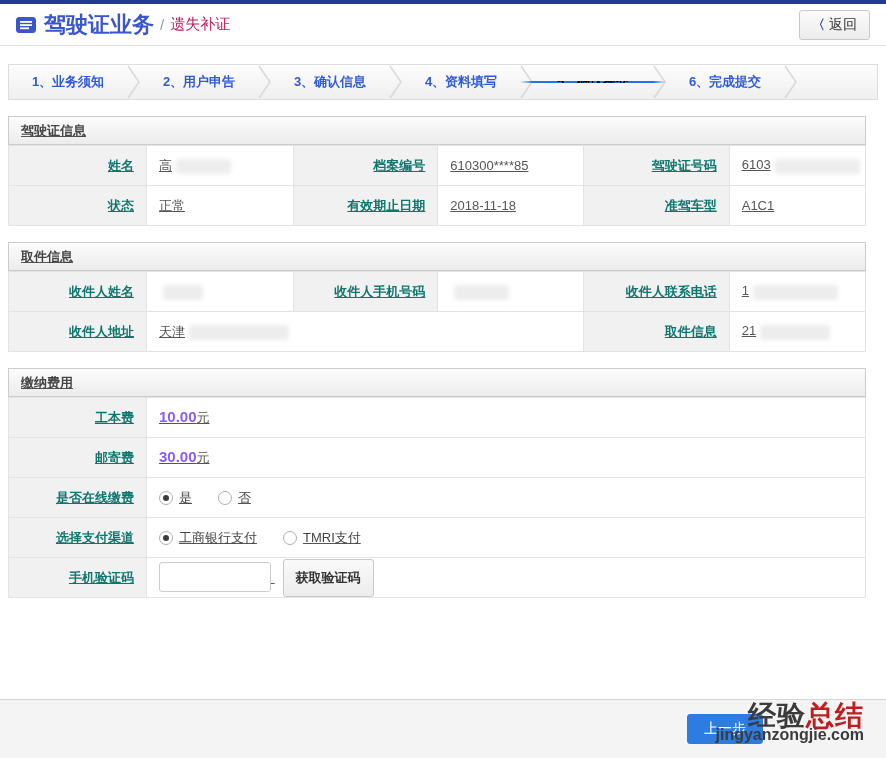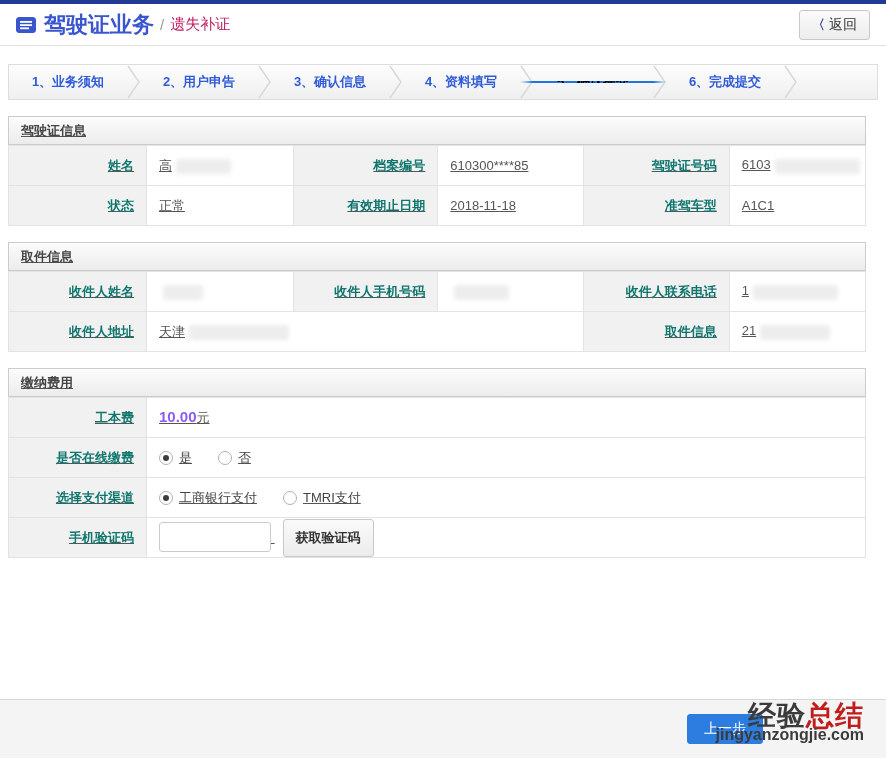--- a/index.html
+++ b/index.html
@@ -198,20 +198,24 @@
     <colgroup>
         <col style="width:16.1%">
         <col>
       </colgroup>
     <tbody>
         <tr>
       <td class="lbl">工本费</td>
       <td class="val"><span class="fee-amount">10.00</span><span class="fee-unit">元</span></td>
     </tr>
     <tr>
+      <td class="lbl">邮寄费</td>
+      <td class="val"><span class="fee-amount">30.00</span><span class="fee-unit">元</span></td>
+    </tr>
+    <tr>
       <td class="lbl">是否在线缴费</td>
       <td class="val">
         <div class="radio-group">
           <span class="radio-opt">
                 <span class="radio checked"></span>
                 <span>是</span>
               </span>
           <span class="radio-opt">
                 <span class="radio"></span>
                 <span>否</span>

